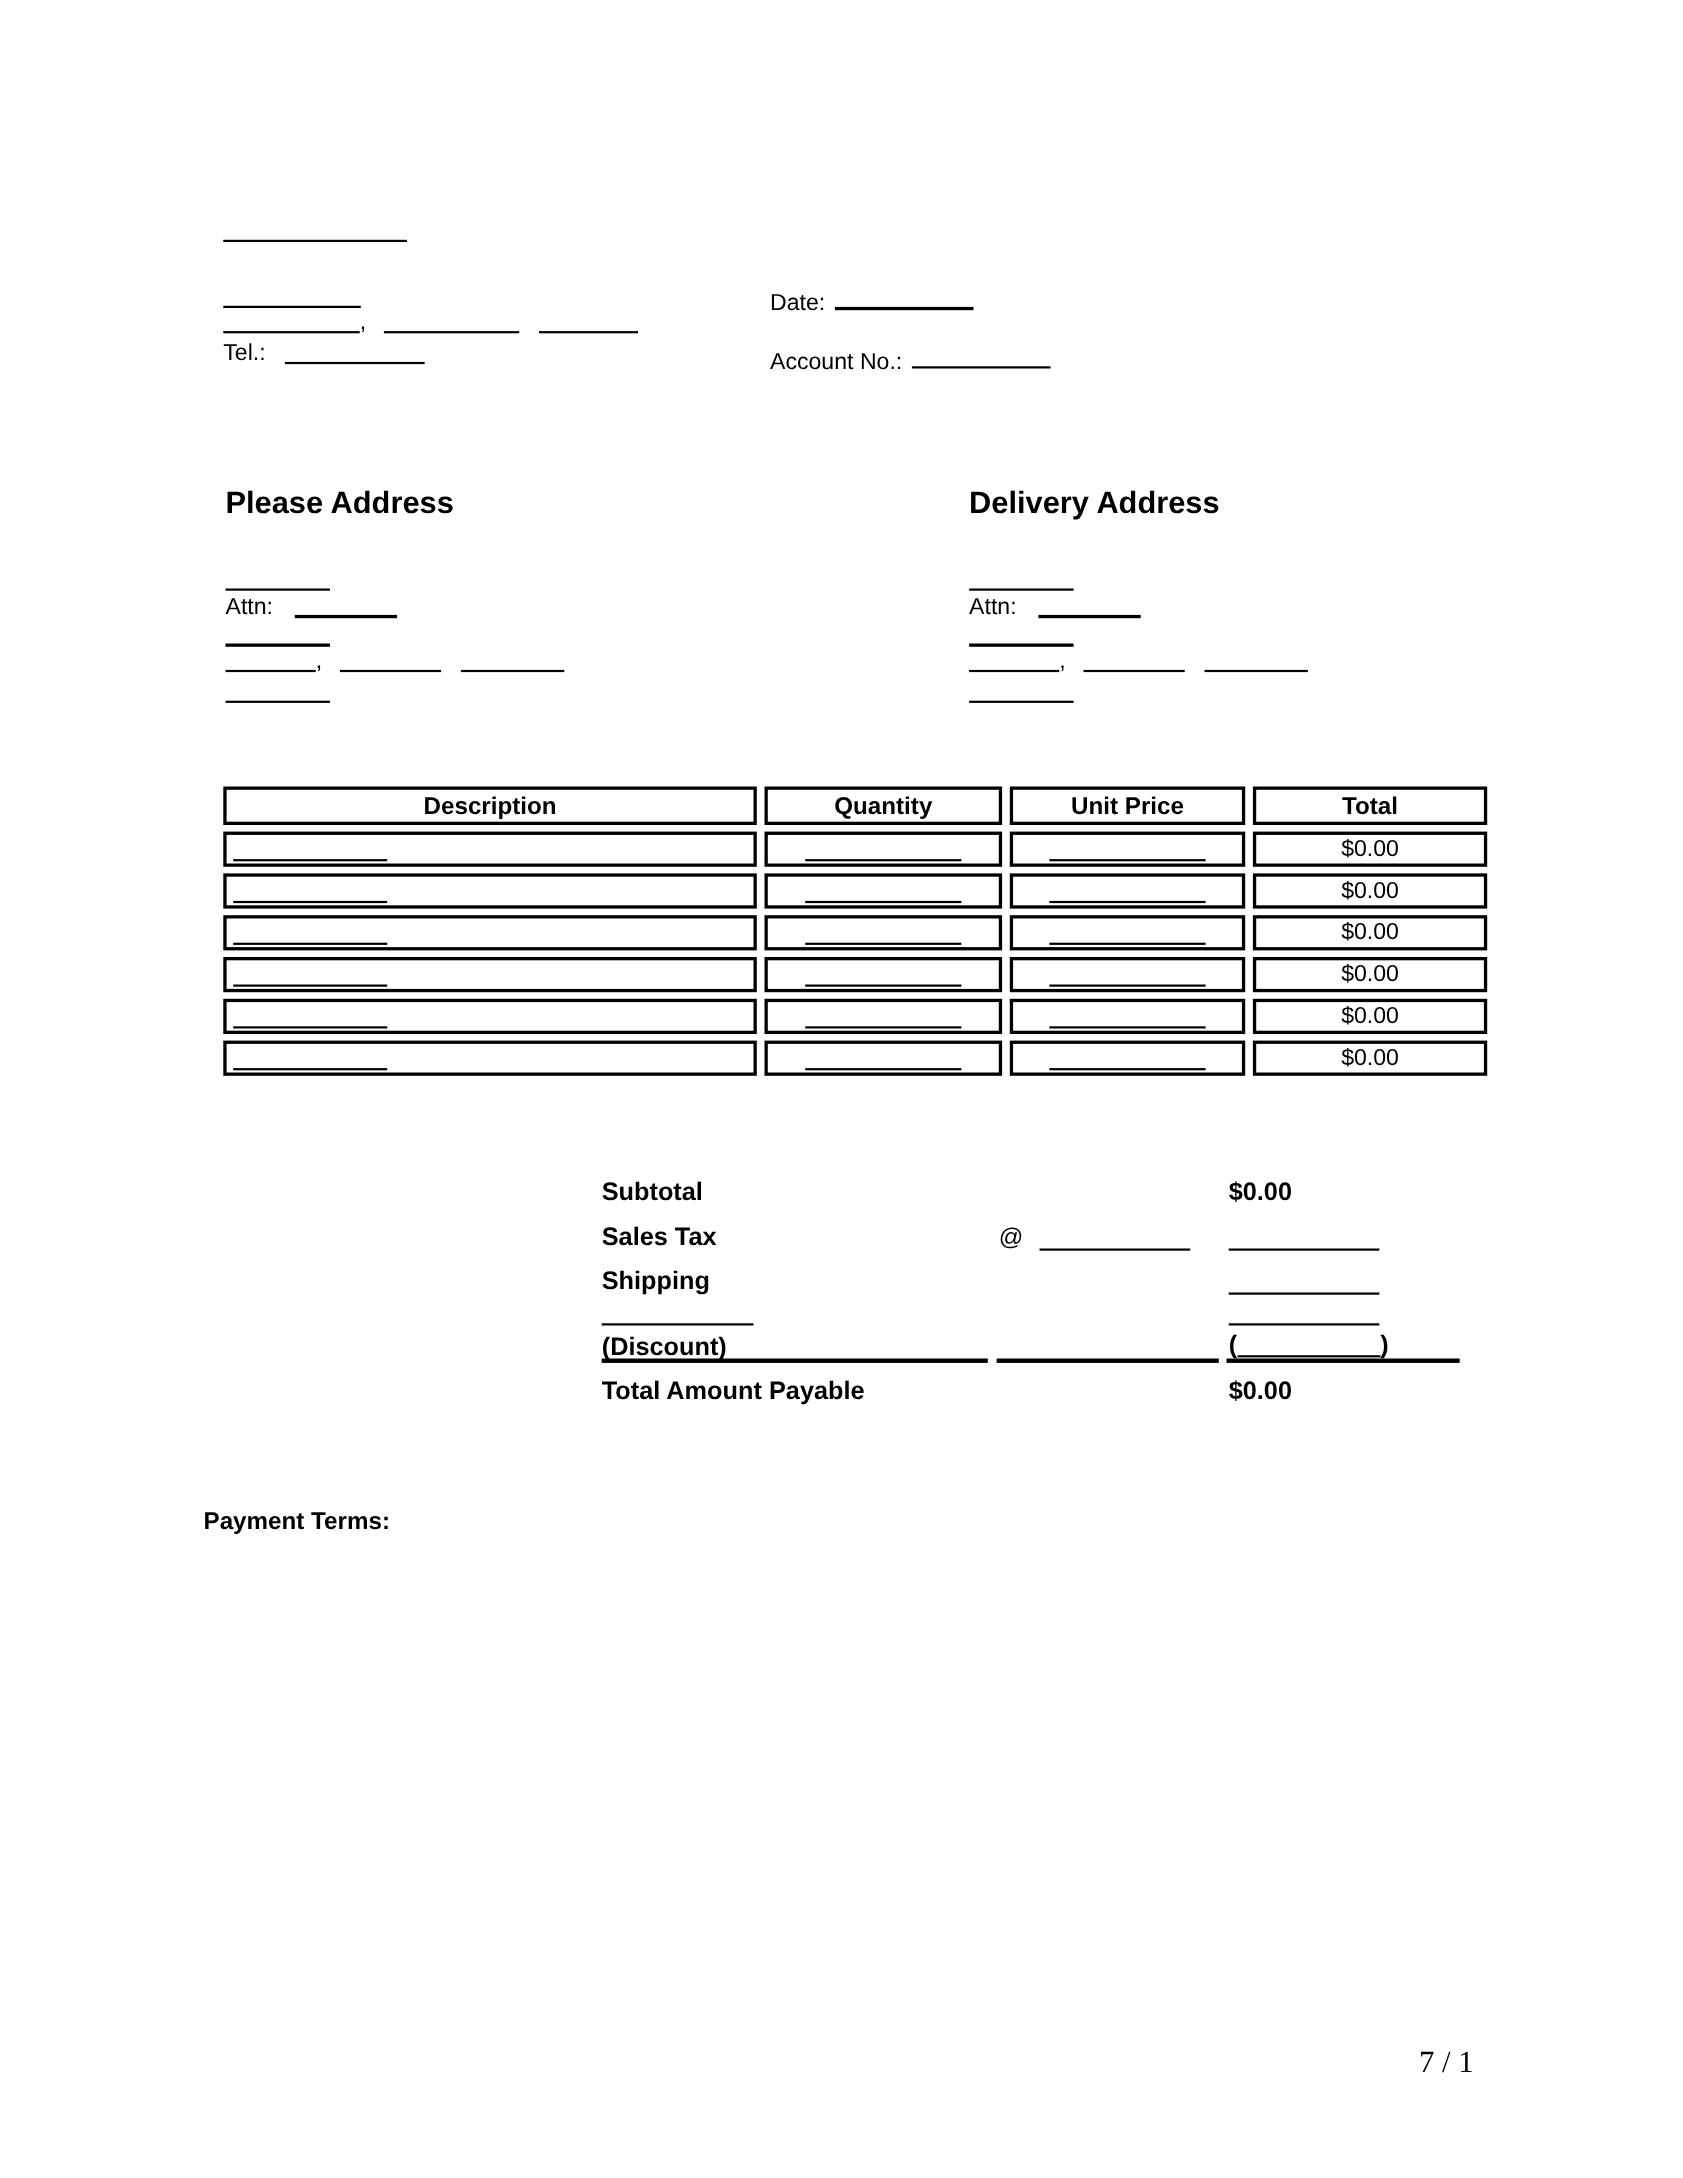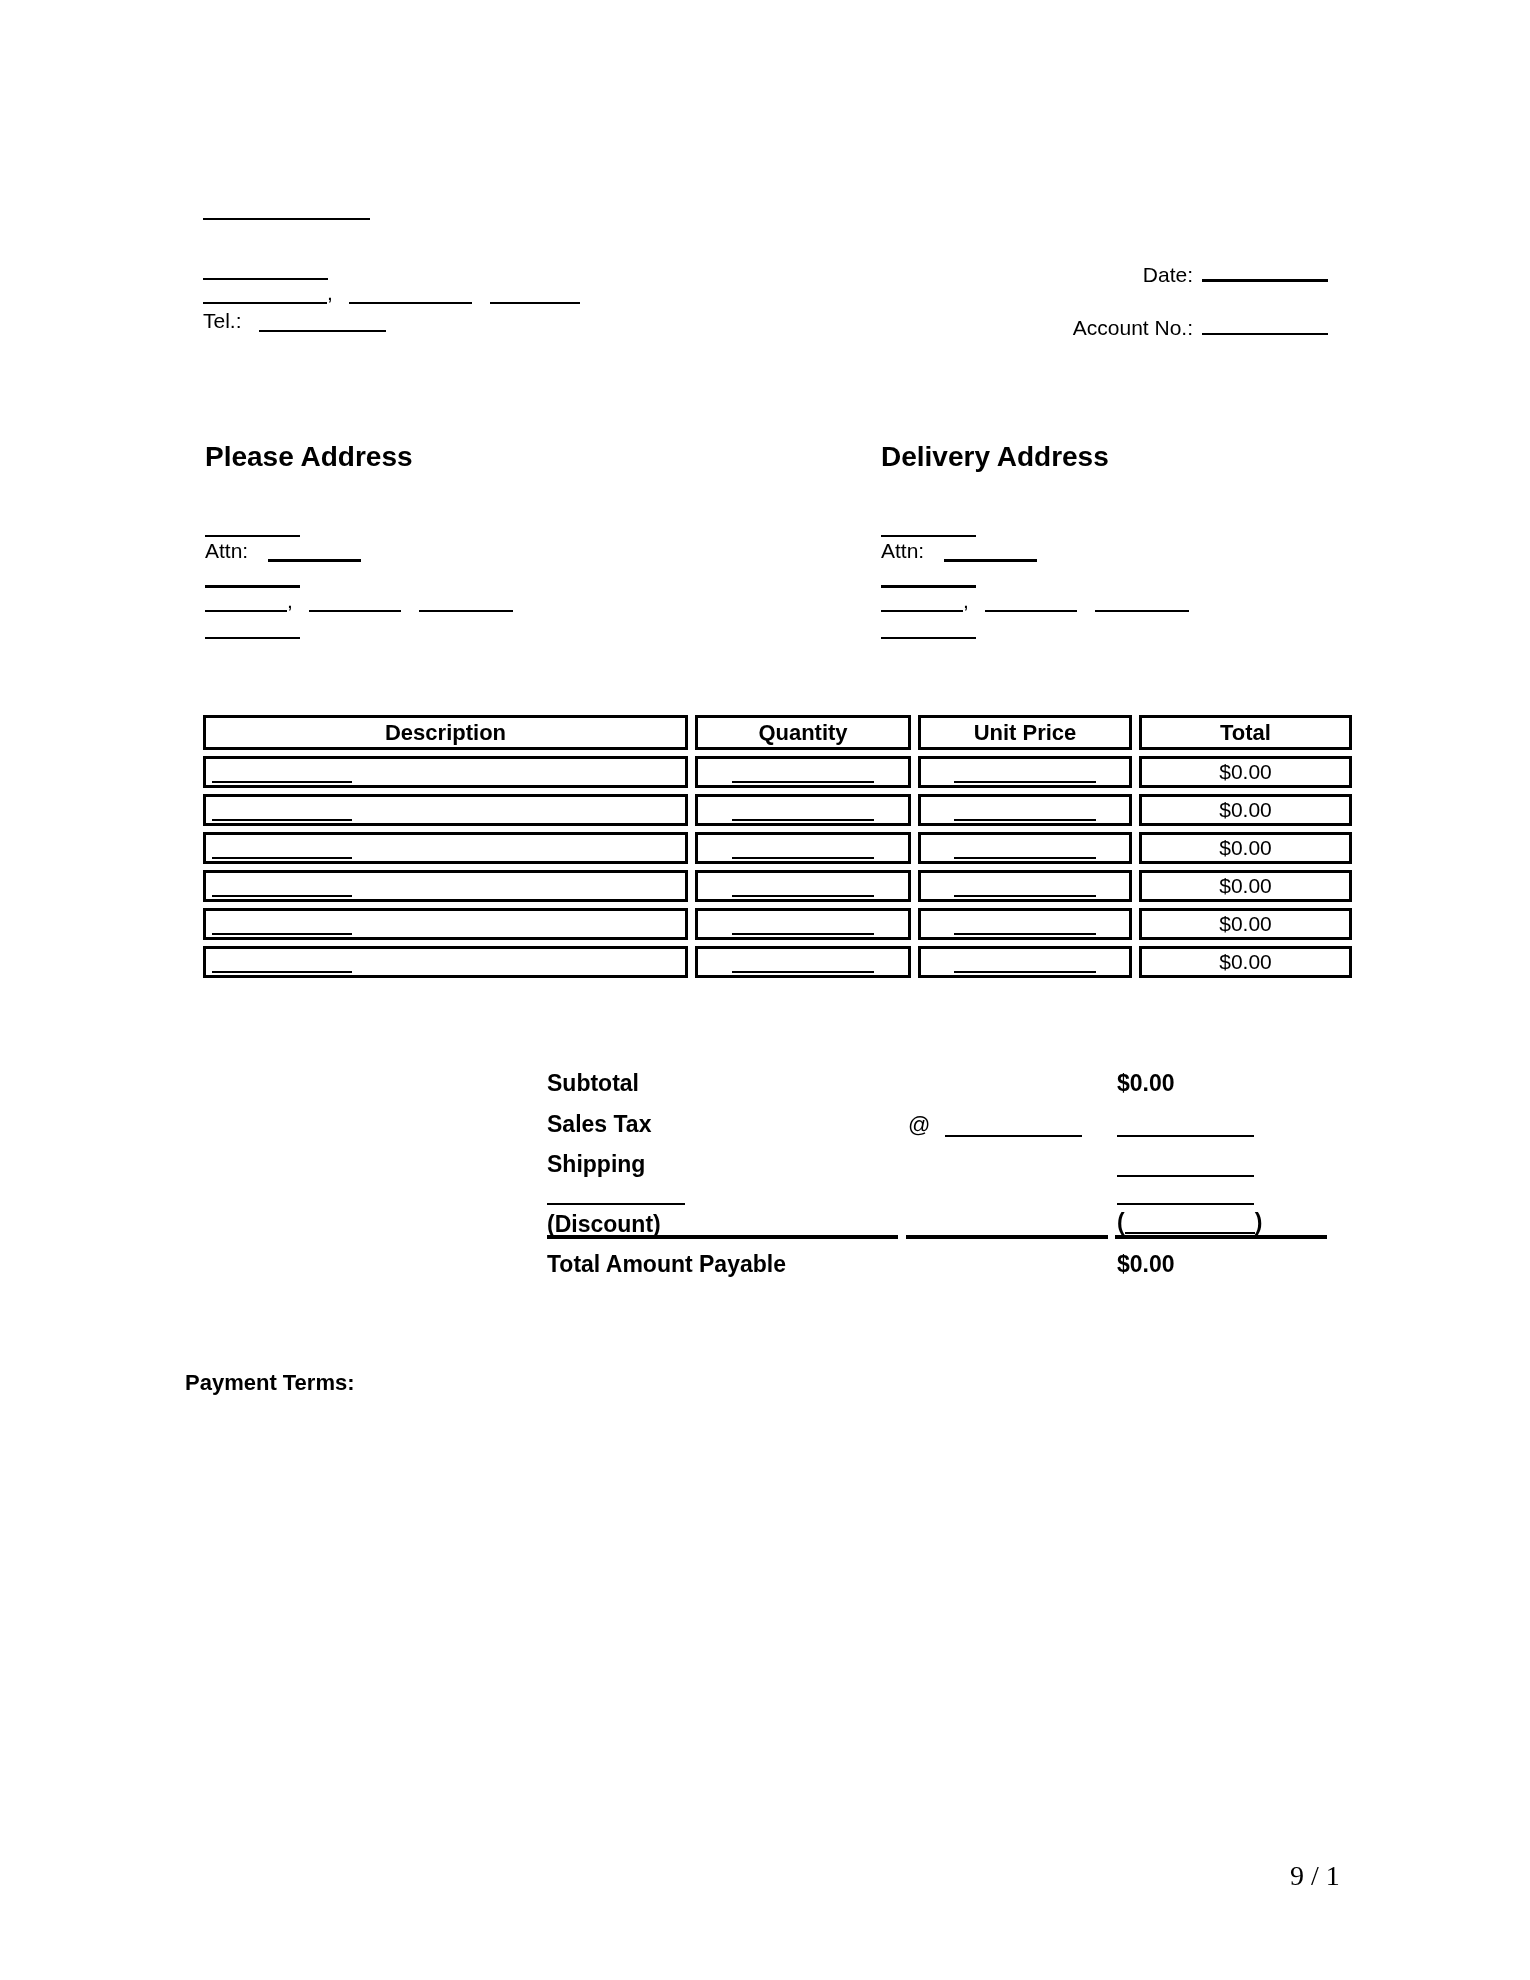--- a/index.html
+++ b/index.html
@@ -14,21 +14,21 @@
   .field { position:absolute; height:22px; border-bottom:2px solid #000; }
   .field.th3 { border-bottom-width:3px; }
   
   .fld { display:inline-block; height:20px; border-bottom:2px solid #000; vertical-align:-4px; }
   .fld.th3 { border-bottom-width:3px; }
   .title {
     font-size:54px; font-weight:bold; letter-spacing:1px; white-space:nowrap;
   }
   .meta-row {
     position:absolute; left:700px; width:628px; display:flex;
-    justify-content:flex-end; align-items:baseline; font-size:21px;
+    justify-content:flex-start; align-items:baseline; font-size:21px;
   }
   .meta-label { white-space:nowrap; }
   .meta-fld { width:126px; margin-left:9px; }
   .sec-heading { font-size:28px; font-weight:bold; white-space:nowrap; }
   .inline-row { white-space:nowrap; font-size:21px; }
   
   .items {
     position:absolute; left:203px; top:715px;
     display:grid;
     grid-template-columns:485px 216px 214px 213px;
@@ -200,15 +200,15 @@
 
   <div class="thick-seg" style="left:547px; top:1235px; width:351px;"></div>
   <div class="thick-seg" style="left:906px; top:1235px; width:202px;"></div>
   <div class="thick-seg" style="left:1115px; top:1235px; width:212px;"></div>
 
   <div class="abs tot-label" style="left:547px; top:1251px;">Total Amount Payable</div>
   <div class="abs tot-value" style="left:1117px; top:1251px;">$0.00</div>
 
   <div class="abs pay-heading" style="left:185px; top:1370px;">Payment Terms:</div>
 
-  <div class="abs page-num" style="left:1290px; top:1860px;">9 / 1</div>
+  <div class="abs page-num" style="left:1290px; top:1860px;">7 / 1</div>
 
 </div>
 
 </body></html>

